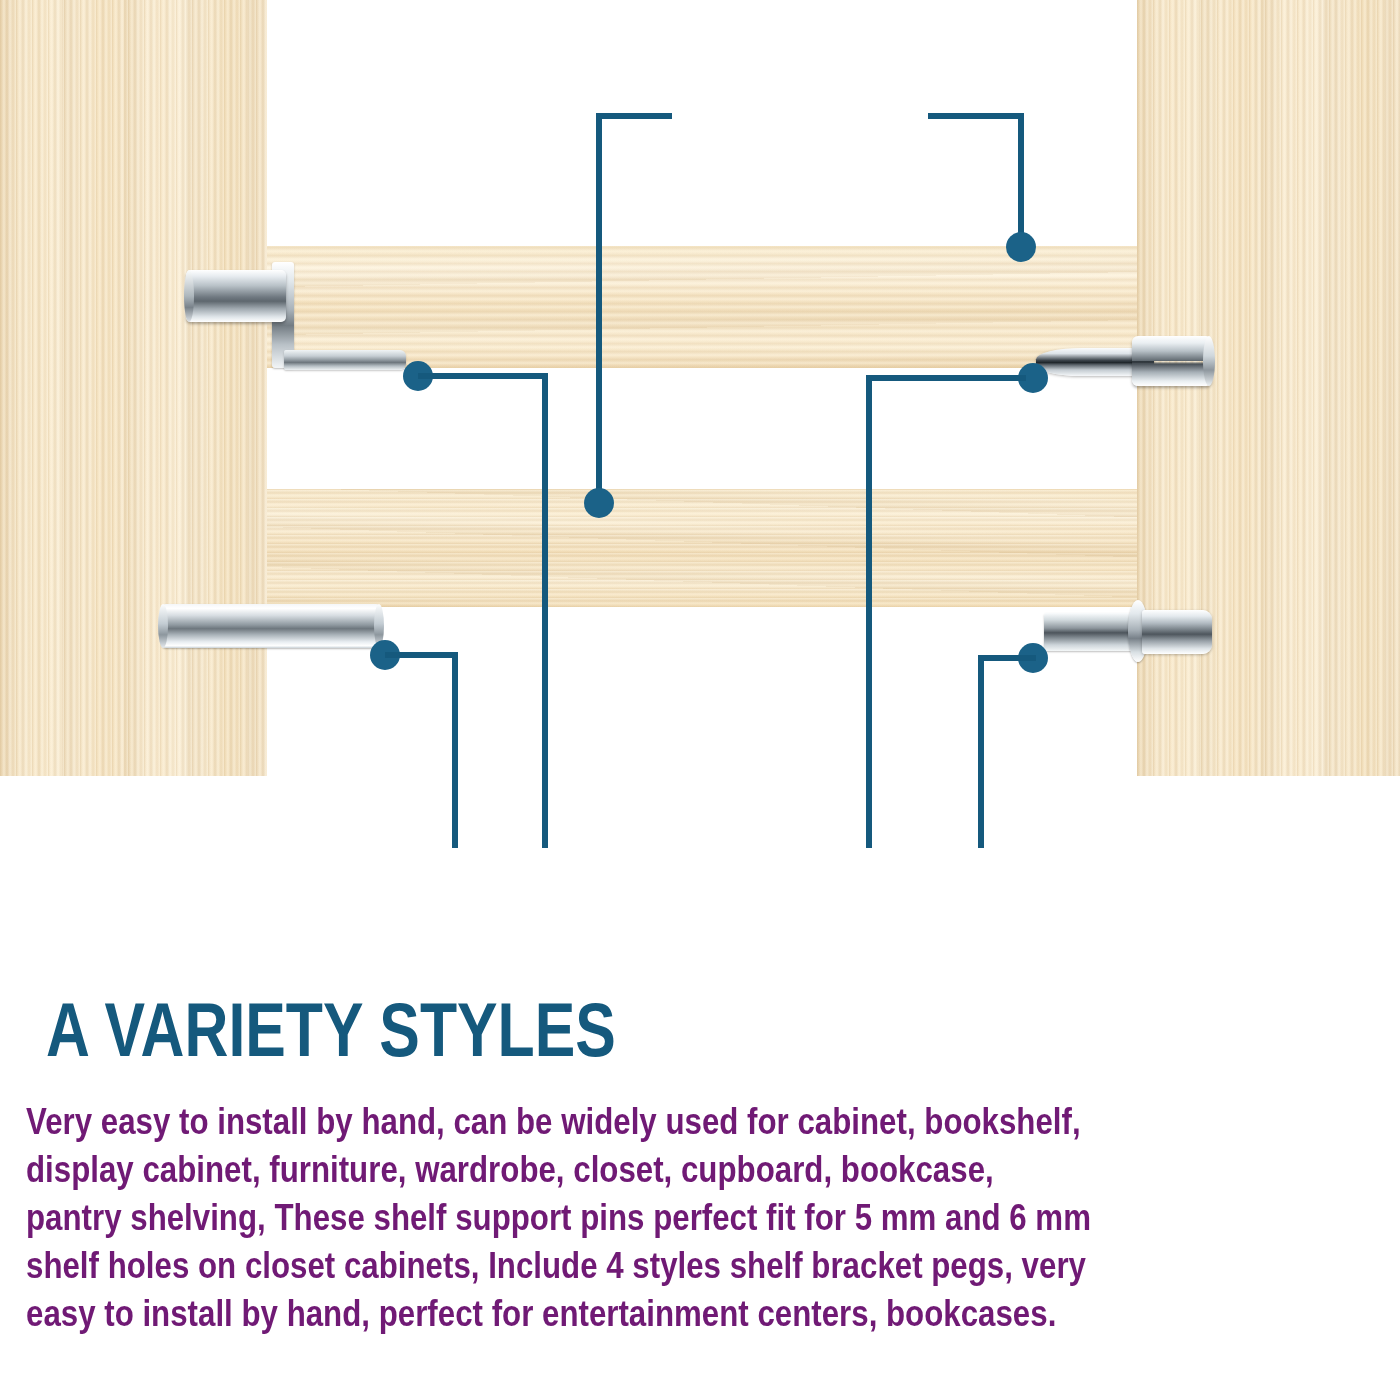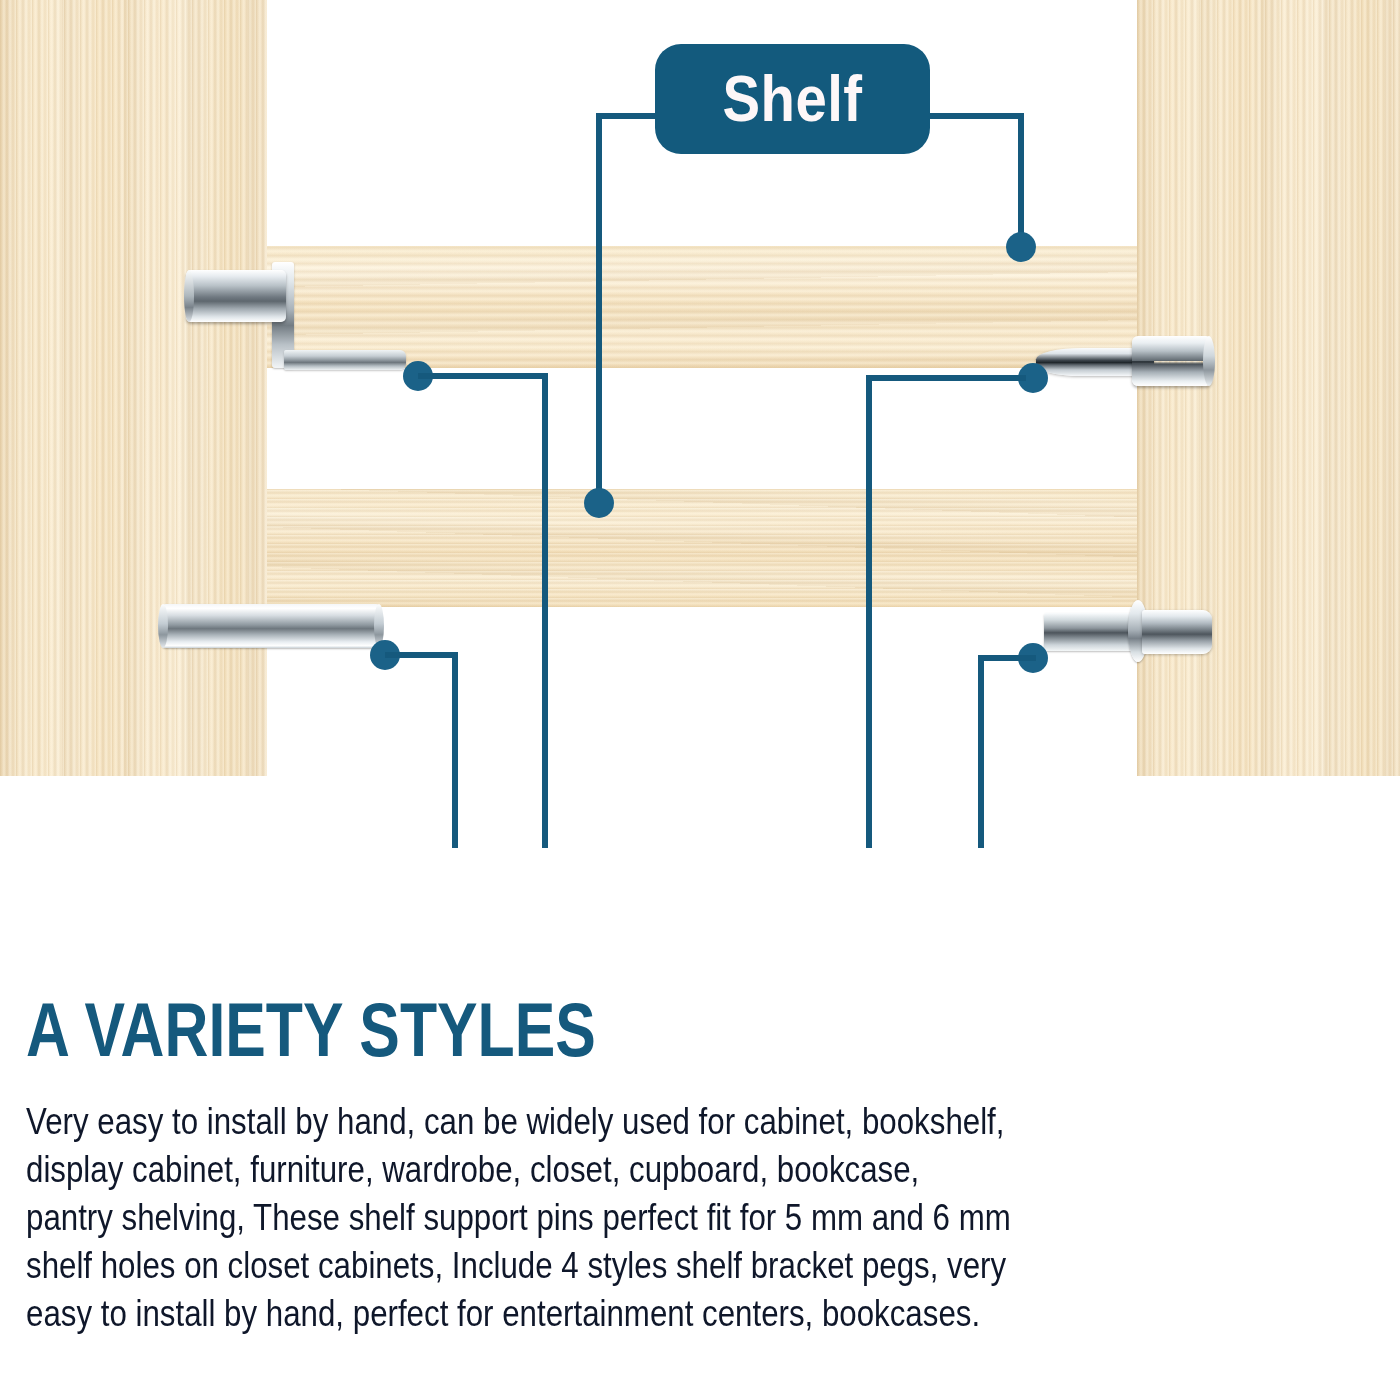--- a/index.html
+++ b/index.html
@@ -178,27 +178,28 @@
   .pill span{display:block;transform:scaleX(.88);}
 
   
   .headline{
     position:absolute;
     color:#15597d;
     font-weight:bold;
     font-family:"Liberation Sans","DejaVu Sans",sans-serif;
     letter-spacing:0px;
     white-space:nowrap;
+    margin-left:20px;
   }
   .headline span{display:block;transform:scaleX(.80);transform-origin:left center;}
 
   .bodytext{
     position:absolute;
-    color:#0f172a;
-    font-weight:normal;
+    color:#701a75;
+    font-weight:bold;
     font-family:"Liberation Sans","DejaVu Sans",sans-serif;
     line-height:48px;
   }
   .bodytext .ln{display:block;white-space:nowrap;transform:scaleX(.845);transform-origin:left center;}
 </style>
 </head>
 <body>
 
 <div id="stage">
 
@@ -235,23 +236,20 @@
   </div>
 
   <div class="connector conn-h" style="left:596px;top:113px;width:76px;"></div>
   <div class="connector conn-v" style="left:596px;top:113px;height:390px;"></div>
   <div class="dot" style="left:584px;top:488px;"></div>
 
   <div class="connector conn-h" style="left:928px;top:113px;width:96px;"></div>
   <div class="connector conn-v" style="left:1018px;top:113px;height:140px;"></div>
   <div class="dot" style="left:1006px;top:232px;"></div>
 
-  <div class="pill" style="left:655px;top:44px;width:275px;height:110px;font-size:64px;">
-    <span>Shelf</span>
-  </div>
 
   <div class="dot" style="left:403px;top:361px;"></div>
   <div class="connector conn-h" style="left:418px;top:373px;width:130px;"></div>
   <div class="connector conn-v" style="left:542px;top:373px;height:475px;"></div>
 
   <div class="dot" style="left:370px;top:640px;"></div>
   <div class="connector conn-h" style="left:385px;top:652px;width:73px;"></div>
   <div class="connector conn-v" style="left:452px;top:652px;height:196px;"></div>
 
   <div class="dot" style="left:1018px;top:363px;"></div>

